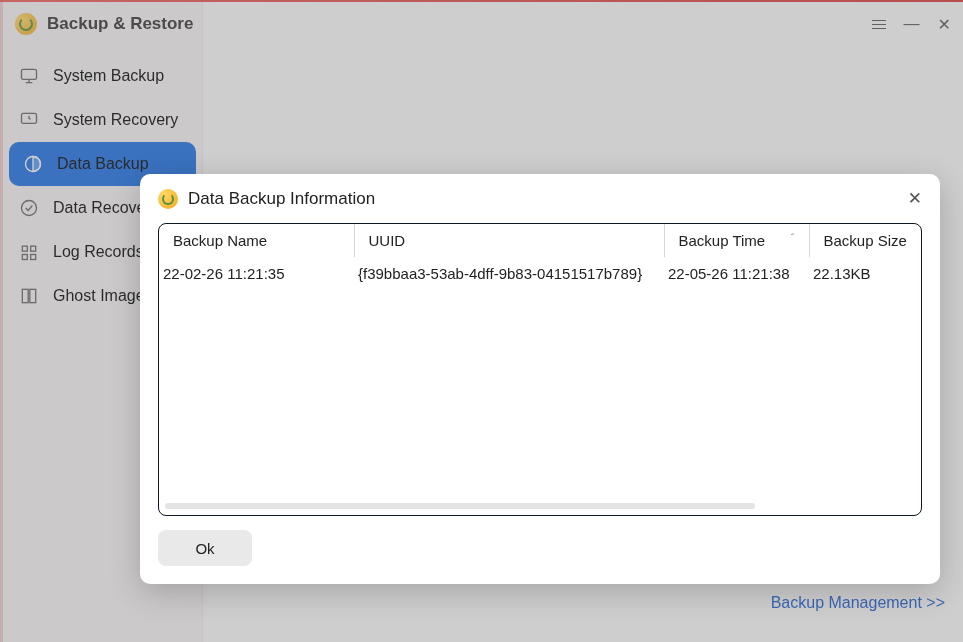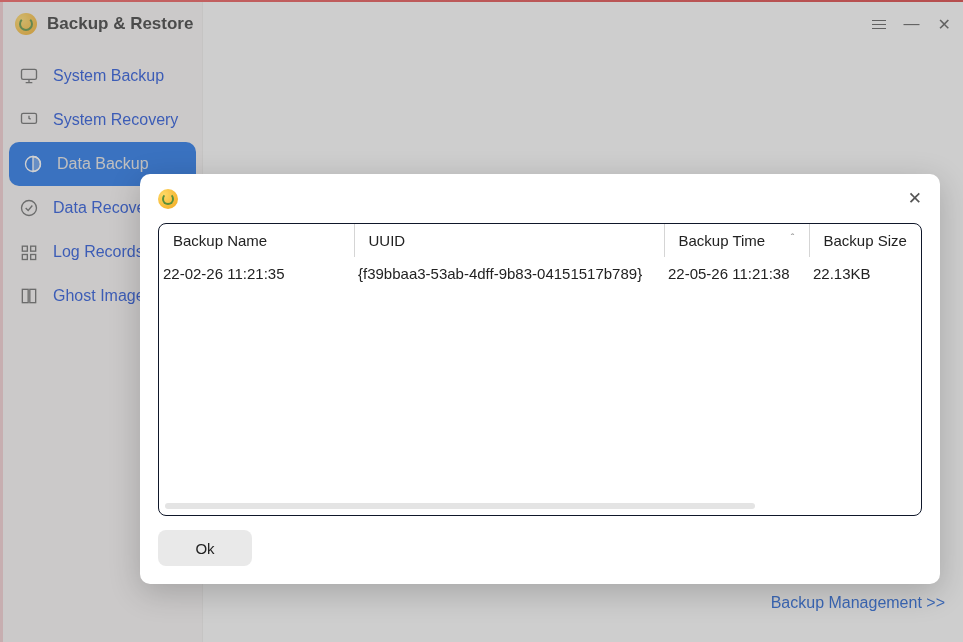--- a/index.html
+++ b/index.html
@@ -76,28 +76,28 @@
       width: 200px;
       background: #f7f5f4;
       padding-top: 52px;
       border-right: 1px solid rgba(0,0,0,0.03);
     }
     .sidebar-item {
       display: flex;
       align-items: center;
       padding: 12px 16px;
       gap: 14px;
-      color: #1d4ed8;
+      color: #000000;
       font-size: 16px;
       cursor: pointer;
       border-radius: 0;
     }
     .sidebar-item.active {
       background: #1a6fe6;
-      color: #e5e5e5;
+      color: #000000;
       border-radius: 10px;
       margin: 0 6px;
       padding-left: 14px;
     }
     .sidebar-item .s-icon {
       width: 20px; height: 20px;
       display: flex;
       align-items: center;
       justify-content: center;
       flex-shrink: 0;
@@ -324,20 +324,21 @@
   <div class="main">
     <div class="backup-mgmt-link">Backup Management &gt;&gt;</div>
   </div>
 </div>
 
 <div class="overlay"></div>
 
 <div class="dialog">
   <div class="dialog-header">
     <div class="app-icon"></div>
+    <div class="dialog-title">Data Backup Information</div>
     <div class="dialog-close">✕</div>
   </div>
 
   <div class="table-wrap">
     <table>
       <colgroup>
         <col style="width:195px">
         <col style="width:310px">
         <col style="width:145px">
         <col>

